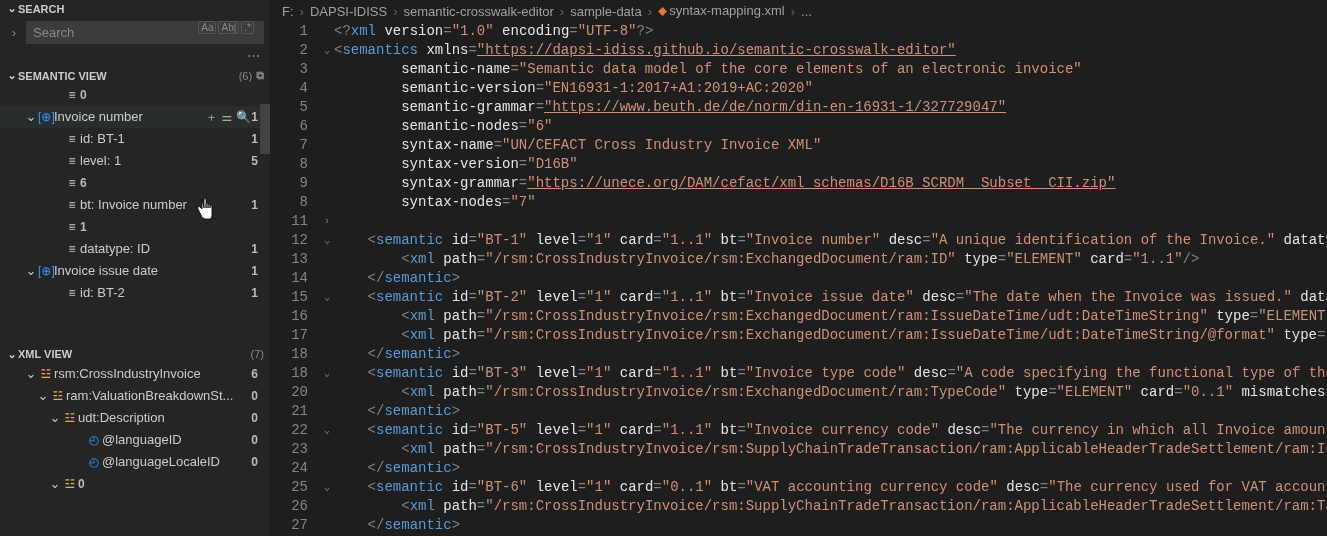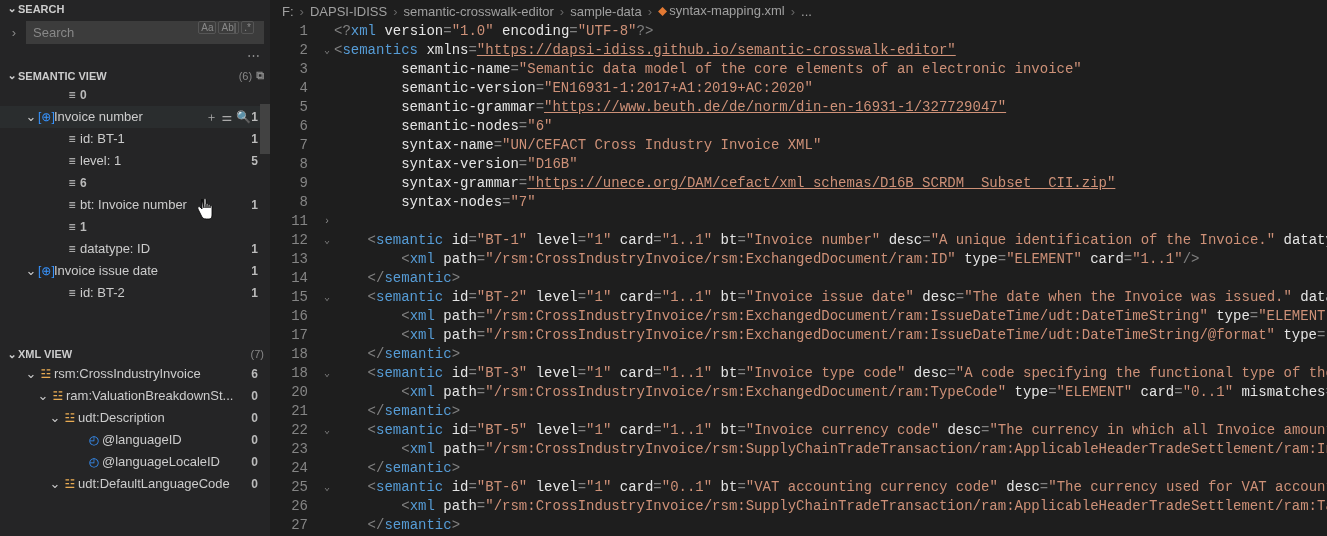--- a/index.html
+++ b/index.html
@@ -199,21 +199,20 @@
           <span class="indent" style="width:72px"></span>
           <span class="tw"></span>
           <span class="ic ic-blue">◴</span>
           <span class="label">@languageLocaleID</span>
           <span class="badge">0</span>
         </div>
         <div class="tree-row">
           <span class="indent" style="width:48px"></span>
           <span class="tw">⌄</span>
           <span class="ic ic-orange">☳</span>
-          <span class="label">udt:DefaultLanguageCode</span>
           <span class="badge">0</span>
         </div>
       </div>
   </div>
 
   <div class="editor">
     <div class="breadcrumb" id="breadcrumb">
         <span class="bc">F:</span>
         <span class="sep">›</span>
         <span class="bc">DAPSI-IDISS</span>

